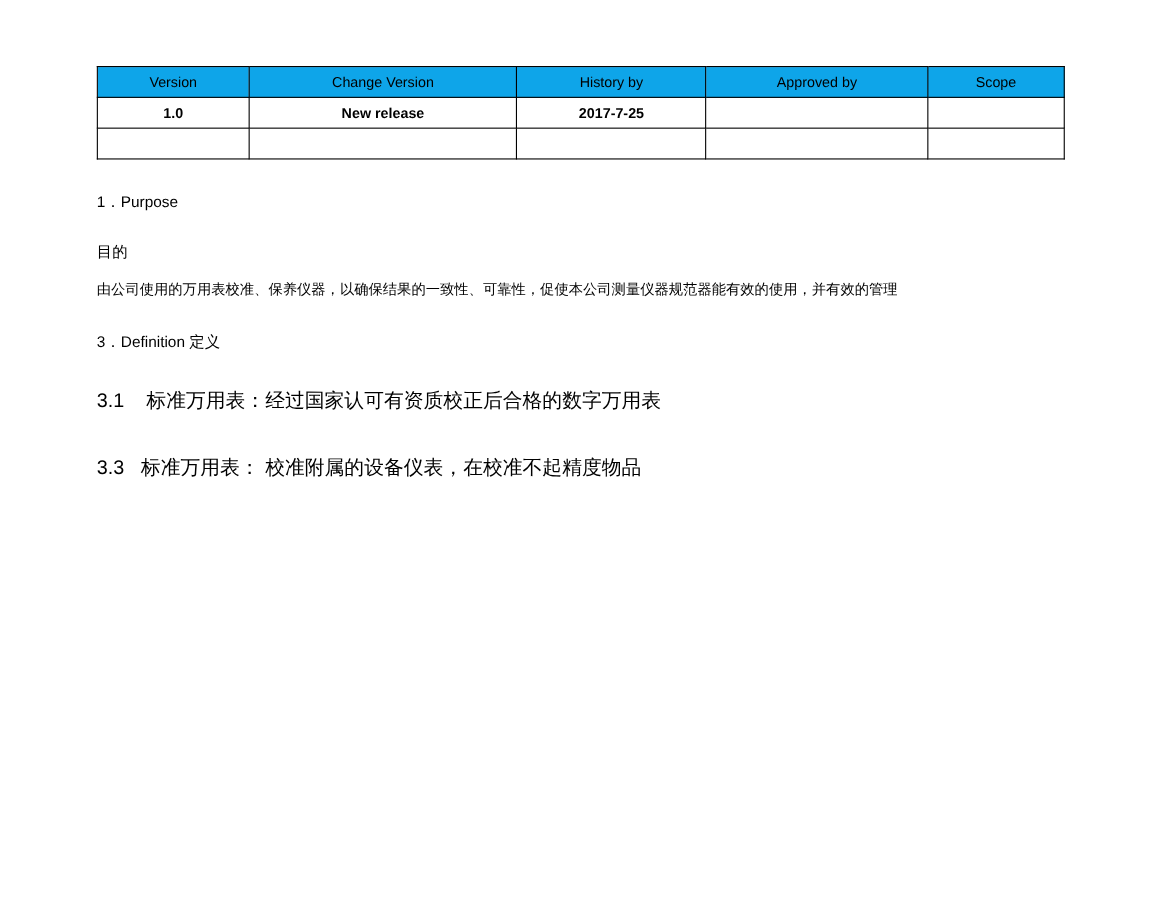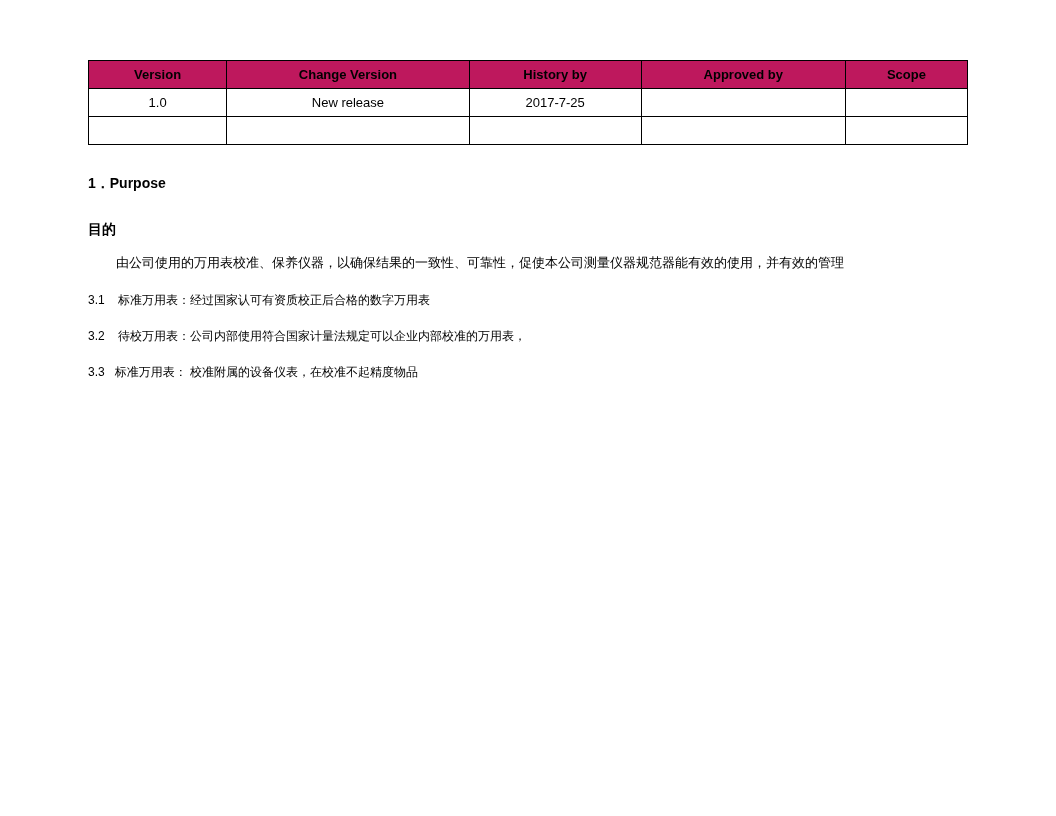--- a/index.html
+++ b/index.html
@@ -28,45 +28,44 @@
       font-size: 13px;
     }
 
     table th, table td {
       border: 1px solid #000;
       padding: 6px 10px;
       text-align: center;
     }
 
     table th {
-      font-weight: bold;
-      background: #be185d;
+      font-weight: normal;
+      background: #0ea5e9;
     }
 
     table td {
-      font-weight: normal;
+      font-weight: bold;
     }
 
     .section-heading {
-      font-weight: bold;
+      font-weight: normal;
       font-size: 14px;
       margin-top: 28px;
       margin-bottom: 12px;
     }
 
     .section-content {
       font-size: 13px;
       line-height: 1.8;
       margin-bottom: 16px;
-      margin-left: 28px;
     }
 
     .section-sub {
-      margin-top: 14px;
-      font-size: 12px;
+      margin-top: 28px;
+      font-size: 18px;
       line-height: 1.8;
     }
   </style>
 </head>
 <body>
 
 <div class="table-container">
   <table>
     <thead>
       <tr>
@@ -99,25 +98,22 @@
 <div>
   <div class="section-heading">1．Purpose</div>
   <div class="section-heading">目的</div>
   <div class="section-content">由公司使用的万用表校准、保养仪器，以确保结果的一致性、可靠性，促使本公司测量仪器规范器能有效的使用，并有效的管理</div>
 </div>
 
 <div>
 </div>
 
 <div>
+  <div class="section-heading">3．Definition  定义</div>
   <div class="section-sub">
     <span>3.1</span>&nbsp;&nbsp;&nbsp;
     <span>标准万用表：经过国家认可有资质校正后合格的数字万用表</span>
-  </div>
-  <div class="section-sub">
-    <span>3.2</span>&nbsp;&nbsp;&nbsp;
-    <span>待校万用表：公司内部使用符合国家计量法规定可以企业内部校准的万用表，</span>
   </div>
   <div class="section-sub">
     <span>3.3</span>&nbsp;&nbsp;
     <span>标准万用表：  校准附属的设备仪表，在校准不起精度物品</span>
   </div>
 </div>
 
 </body></html>

